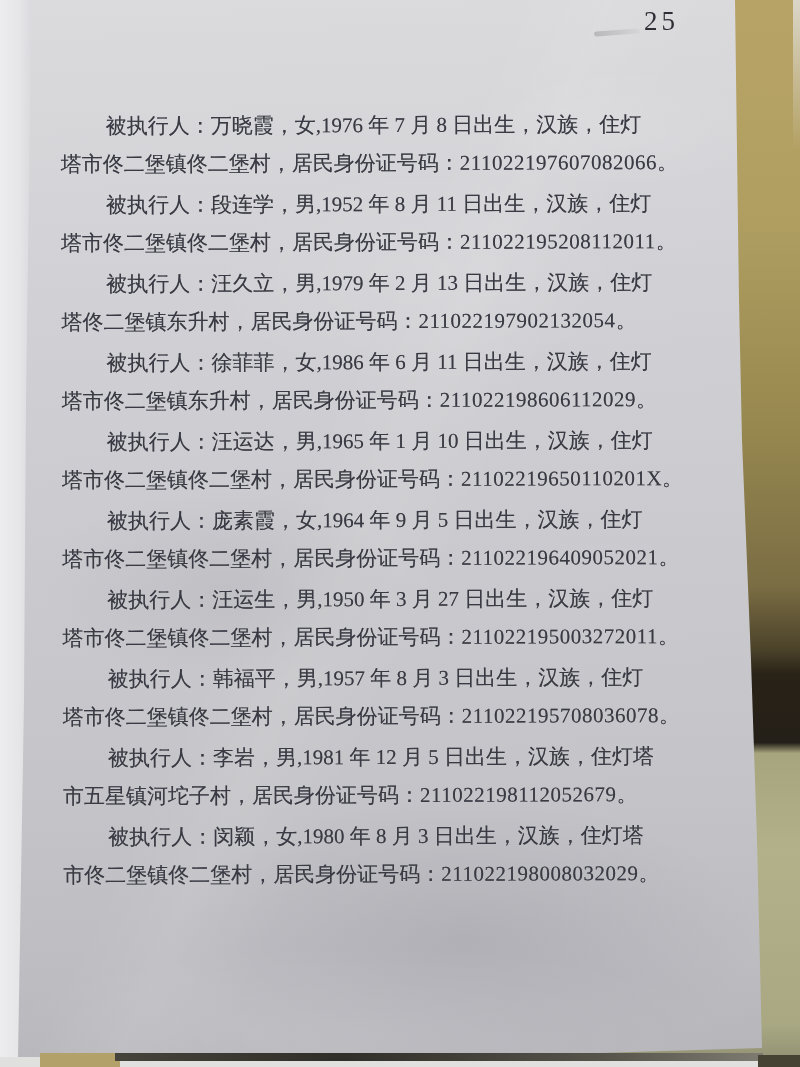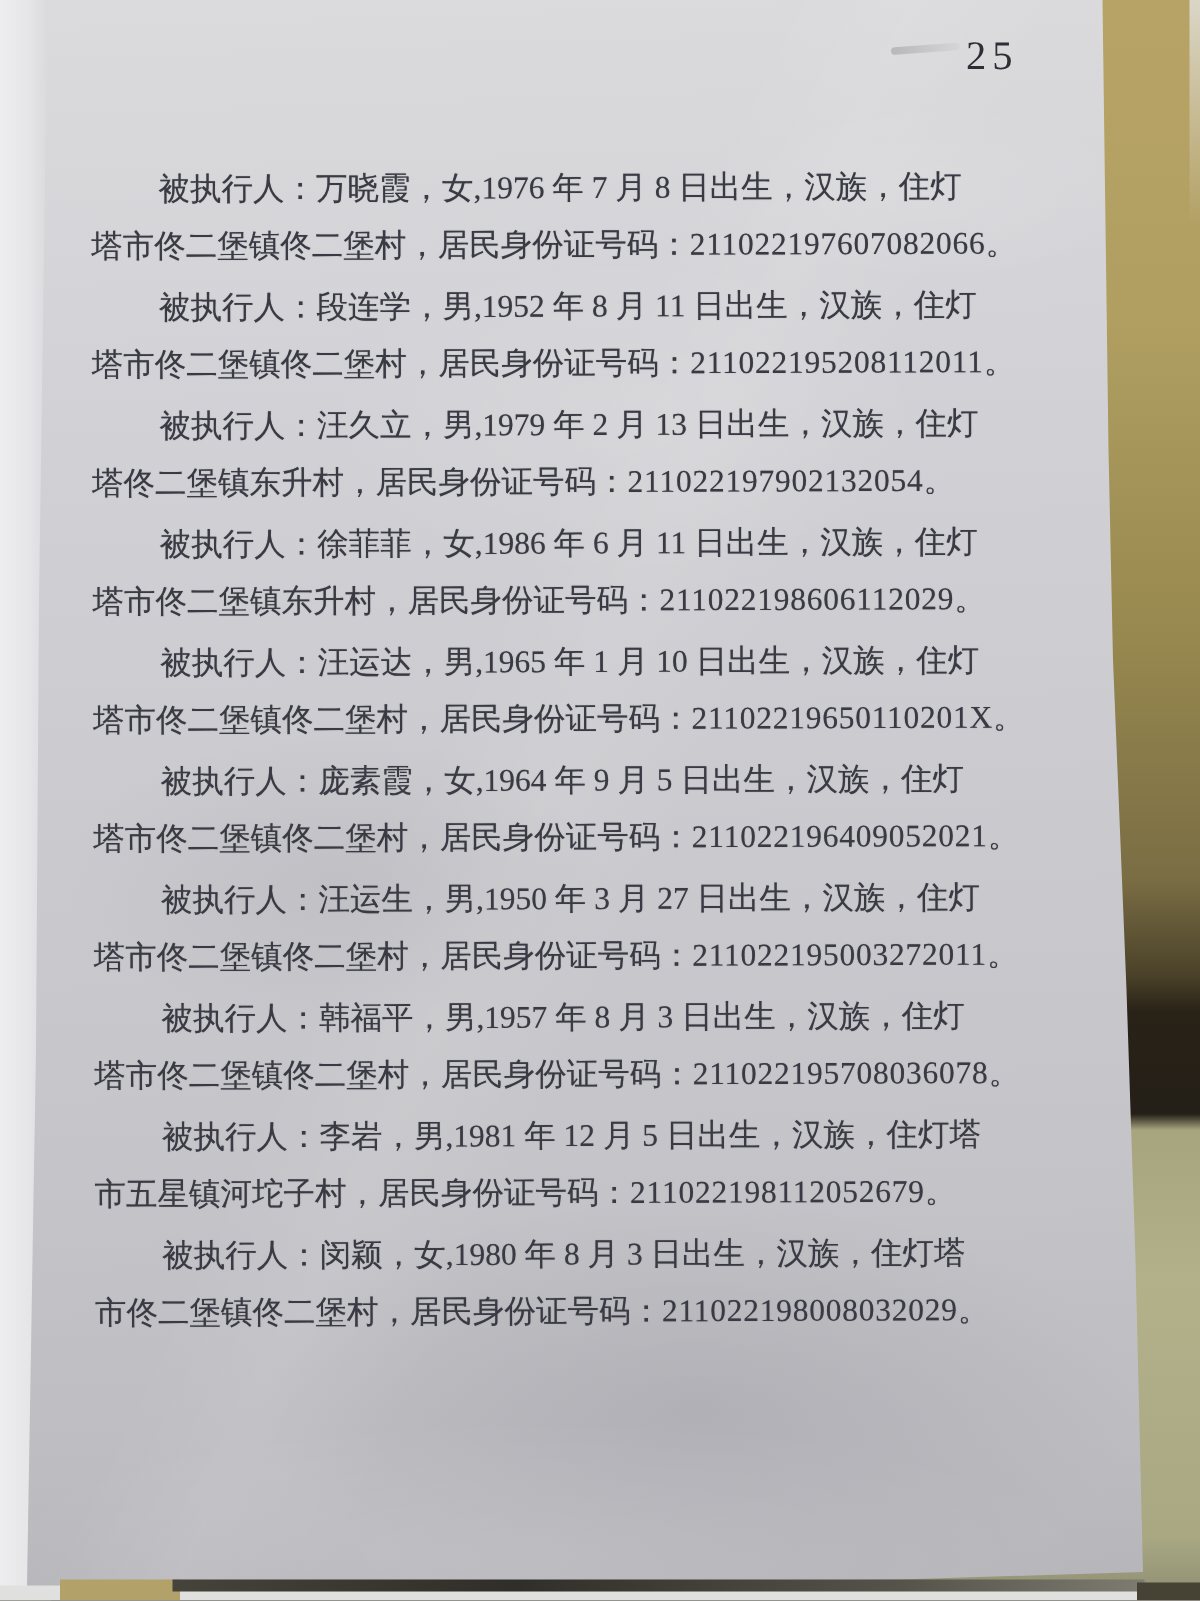--- a/index.html
+++ b/index.html
@@ -23,21 +23,21 @@
     clip-path:polygon(32px 0px,735px 0px,739px 300px,742px 440px,751px 660px,757px 840px,762px 1048px,600px 1053px,300px 1055px,90px 1057px,18px 1058px,24px 700px,26px 400px,30px 120px);}
   
   .texture{position:absolute;inset:0;pointer-events:none;
     background:
       radial-gradient(ellipse 300px 160px at 52% 26%,rgba(255,255,255,.10),transparent 70%),
       radial-gradient(ellipse 260px 140px at 28% 55%,rgba(105,105,115,.10),transparent 70%),
       radial-gradient(ellipse 420px 200px at 58% 88%,rgba(95,95,105,.14),transparent 70%),
       radial-gradient(ellipse 200px 90px at 78% 12%,rgba(255,255,255,.09),transparent 70%),
       radial-gradient(ellipse 500px 120px at 45% 97%,rgba(255,255,255,.12),transparent 75%),
       linear-gradient(115deg,transparent 40%,rgba(255,255,255,.07) 47%,transparent 55%);}
-  .pagenum{position:absolute;left:644px;top:22px;font-size:27px;letter-spacing:4px;color:#2e2e36;}
+  .pagenum{position:absolute;left:644px;top:6px;font-size:27px;letter-spacing:4px;color:#2e2e36;}
   .smudge{position:absolute;left:594px;top:30px;width:46px;height:5px;border-radius:3px;
     transform:rotate(-4deg);
     background:linear-gradient(90deg,rgba(90,90,96,.28),rgba(90,90,96,.04));}
   .content{position:absolute;left:62px;top:106px;width:672px;
     font-size:21px;line-height:38px;color:#3a3a44;transform:rotate(-0.2deg);
     text-shadow:0 0 .6px rgba(58,58,68,.55);}
   .entry{margin:0 0 3px 0;}
   .l1{display:block;text-indent:45px;white-space:nowrap;}
   .l2{display:block;white-space:nowrap;}
   .idnum{letter-spacing:.5px;}

